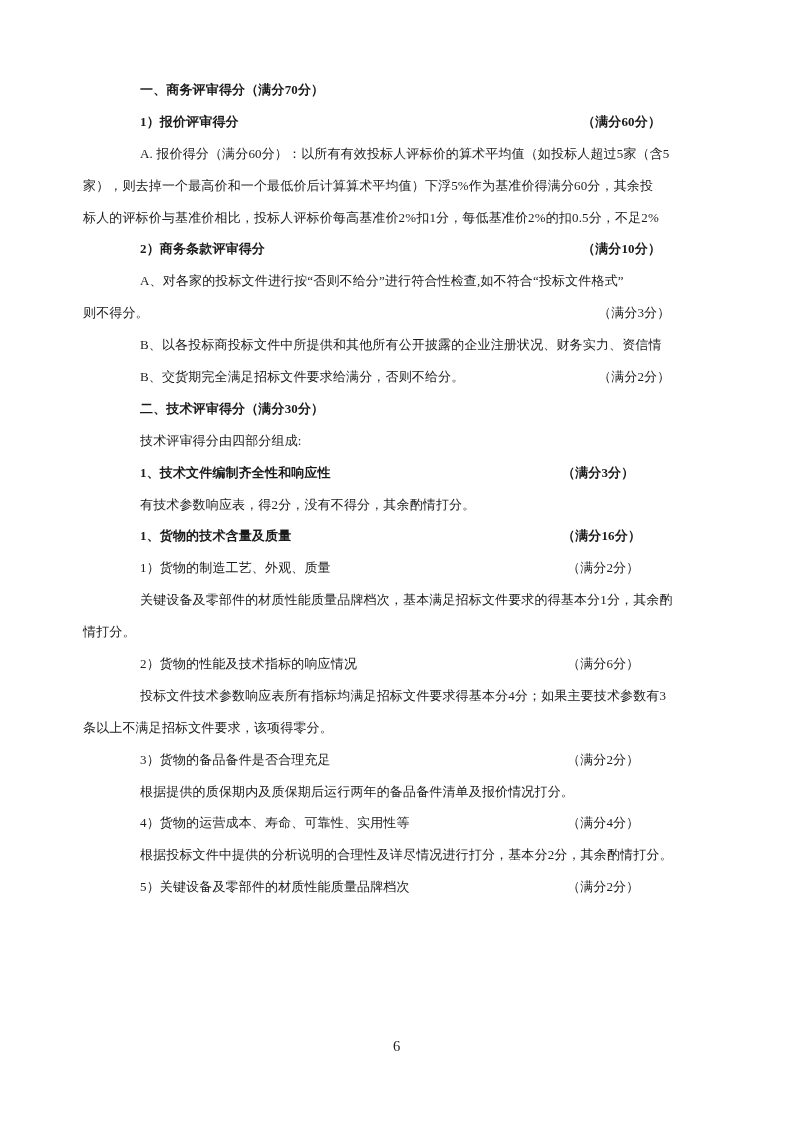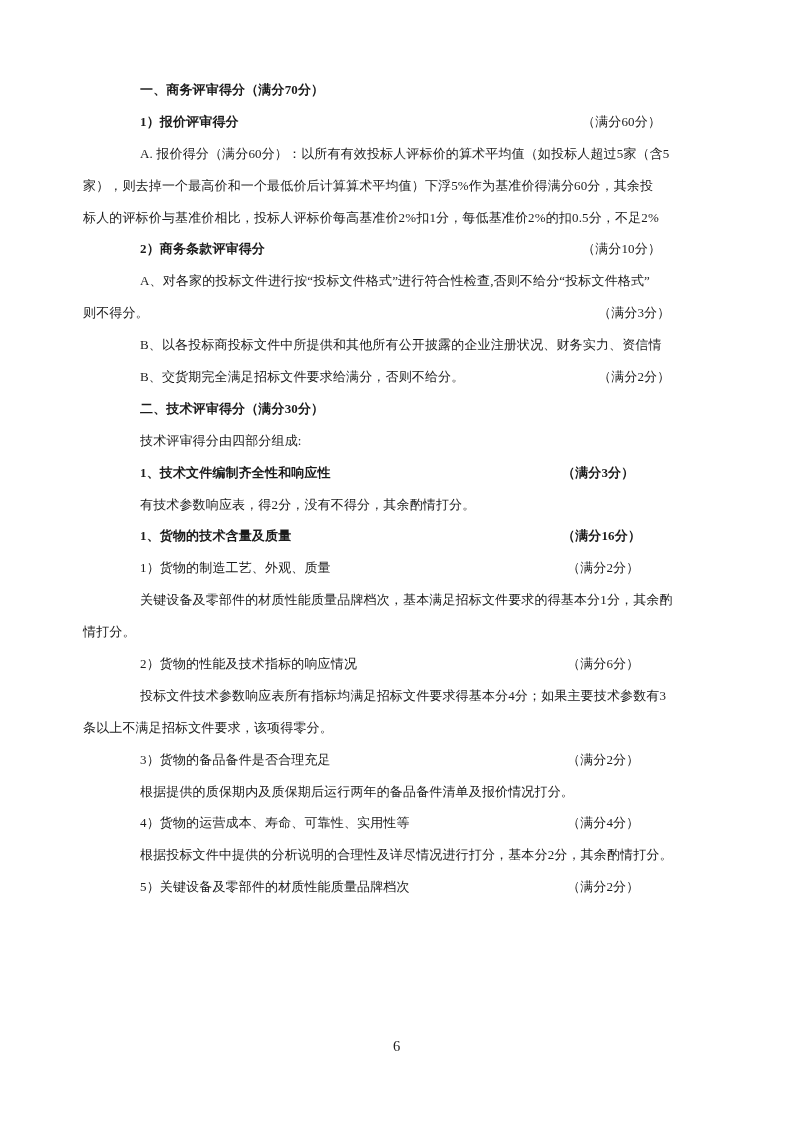--- a/index.html
+++ b/index.html
@@ -20,21 +20,21 @@
     position:relative;
     height:31.9px;
     line-height:31.9px;
     font-size:13px;
     letter-spacing:0.15px;
     white-space:nowrap;
   }
   .indent{padding-left:57px;}
   .bold{font-weight:bold;}
   .score{position:absolute;top:0;line-height:31.9px;}
-  .score-a{left:499px;font-weight:normal;}  
+  .score-a{left:499px;font-weight:bold;}  
   .score-b{left:479px;font-weight:bold;}  
   .score-c{left:484px;font-weight:normal;}
   .score-d{left:515px;font-weight:normal;}
   .page-number{
     position:absolute;
     top:1036px;left:0;
     width:793px;
     text-align:center;
     font-size:14.5px;
     line-height:20px;
@@ -44,21 +44,21 @@
 <body>
 
 <div class="page">
   <div class="doc">
       <div class="line indent bold"><span>一、商务评审得分（满分70分）</span></div>
       <div class="line indent bold"><span>1）报价评审得分</span><span class="score score-a">（满分60分）</span></div>
       <div class="line indent"><span>A. 报价得分（满分60分）：以所有有效投标人评标价的算术平均值（如投标人超过5家（含5</span></div>
       <div class="line"><span>家），则去掉一个最高价和一个最低价后计算算术平均值）下浮5%作为基准价得满分60分，其余投</span></div>
       <div class="line"><span>标人的评标价与基准价相比，投标人评标价每高基准价2%扣1分，每低基准价2%的扣0.5分，不足2%</span></div>
       <div class="line indent bold"><span>2）商务条款评审得分</span><span class="score score-a">（满分10分）</span></div>
-      <div class="line indent"><span>A、对各家的投标文件进行按“投标文件格式”进行符合性检查,否则不给分“投标文件格式”</span></div>
+      <div class="line indent"><span>A、对各家的投标文件进行按“否则不给分”进行符合性检查,如不符合“投标文件格式”</span></div>
       <div class="line"><span>则不得分。</span><span class="score score-d">（满分3分）</span></div>
       <div class="line indent"><span>B、以各投标商投标文件中所提供和其他所有公开披露的企业注册状况、财务实力、资信情</span></div>
       <div class="line indent"><span>B、交货期完全满足招标文件要求给满分，否则不给分。</span><span class="score score-d">（满分2分）</span></div>
       <div class="line indent bold"><span>二、技术评审得分（满分30分）</span></div>
       <div class="line indent"><span>技术评审得分由四部分组成:</span></div>
       <div class="line indent bold"><span>1、技术文件编制齐全性和响应性</span><span class="score score-b">（满分3分）</span></div>
       <div class="line indent"><span>有技术参数响应表，得2分，没有不得分，其余酌情打分。</span></div>
       <div class="line indent bold"><span>1、货物的技术含量及质量</span><span class="score score-b">（满分16分）</span></div>
       <div class="line indent"><span>1）货物的制造工艺、外观、质量</span><span class="score score-c">（满分2分）</span></div>
       <div class="line indent"><span>关键设备及零部件的材质性能质量品牌档次，基本满足招标文件要求的得基本分1分，其余酌</span></div>

